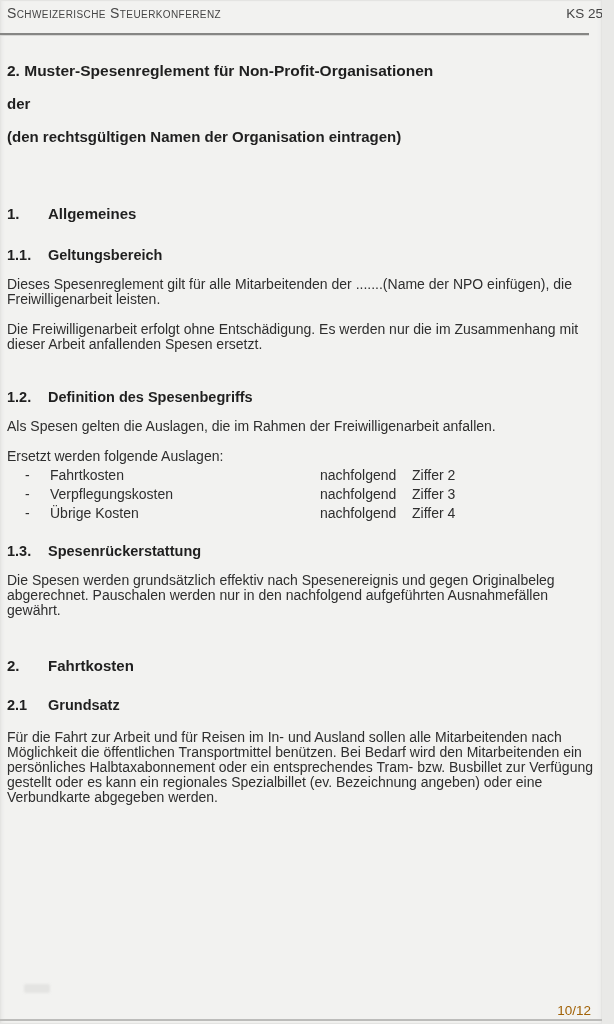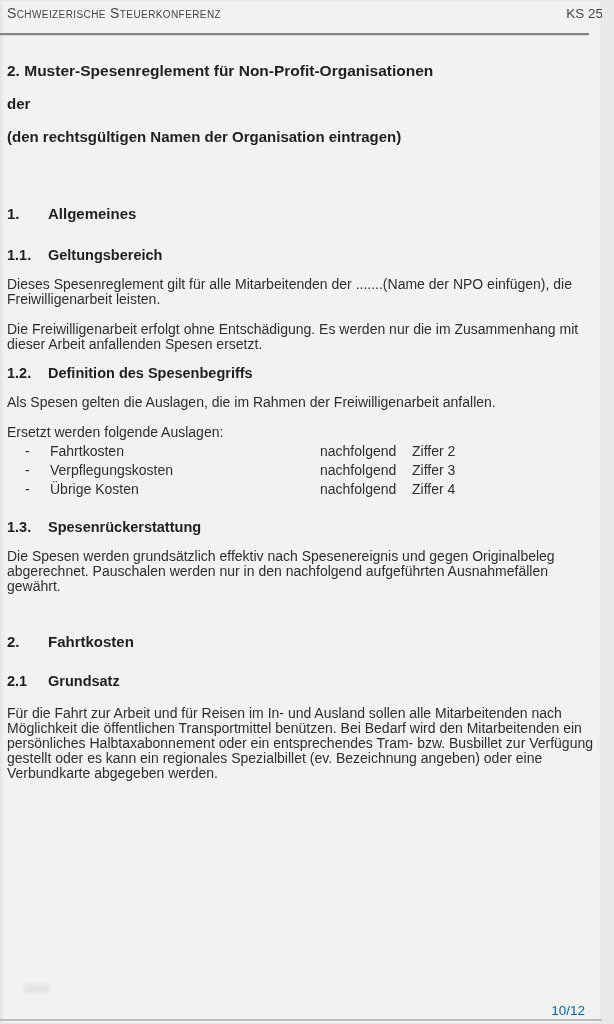--- a/index.html
+++ b/index.html
@@ -21,21 +21,21 @@
   .h1row, .h2row { display:flex; margin:0 7px 0 7px; font-weight:bold; color:var(--heading-text,#1f1f1f); }
   .h1row { font-size:15px;  line-height:20px; }
   .h2row { font-size:14.5px; line-height:19px; }
   .num { flex:none; width:41px; }
   .body { font-size:14px; line-height:15px; margin:13px 6px 0 7px; }
   .listrow {
     display:grid; grid-template-columns:25px 270px 92px auto;
     margin:0 6px 0 7px; padding-left:18px;
     font-size:14px; line-height:19px;
   }
-  .pagenum { position:absolute; right:17px; bottom:6px; font-size:13.5px; color:#0369a1; }
+  .pagenum { position:absolute; right:11px; bottom:6px; font-size:13.5px; color:#a16207; }
   .bottom-edge { position:absolute; left:0; right:0; bottom:3px; height:2px; background:#bcbcba; }
   .watermark { position:absolute; left:24px; bottom:31px; width:26px; height:9px; background:#e4e4e2; border-radius:2px; filter:blur(1px); }
 </style>
 </head>
 <body>
 
 <div class="page">
 
   <header class="hdr">
     <span class="org">Schweizerische Steuerkonferenz</span>
@@ -54,21 +54,21 @@
     <span>Allgemeines</span>
   </div>
 
   <div class="h2row" style="margin-top:22px">
     <span class="num">1.1.</span>
     <span>Geltungsbereich</span>
   </div>
   <p class="body" style="margin-top:12px">Dieses Spesenreglement gilt für alle Mitarbeitenden der .......(Name der NPO einfügen), die Freiwilligenarbeit leisten.</p>
   <p class="body" style="margin-top:15px">Die Freiwilligenarbeit erfolgt ohne Entschädigung. Es werden nur die im Zusammenhang mit dieser Arbeit anfallenden Spesen ersetzt.</p>
 
-  <div class="h2row" style="margin-top:12px">
+  <div class="h2row" style="margin-top:36px">
     <span class="num">1.2.</span>
     <span>Definition des Spesenbegriffs</span>
   </div>
   <p class="body" style="margin-top:12px">Als Spesen gelten die Auslagen, die im Rahmen der Freiwilligenarbeit anfallen.</p>
   <p class="body" style="margin-top:15px">Ersetzt werden folgende Auslagen:</p>
 
   <div class="listrow" style="margin-top:2px">
     <span>-</span>
     <span>Fahrtkosten</span>
     <span>nachfolgend</span>

